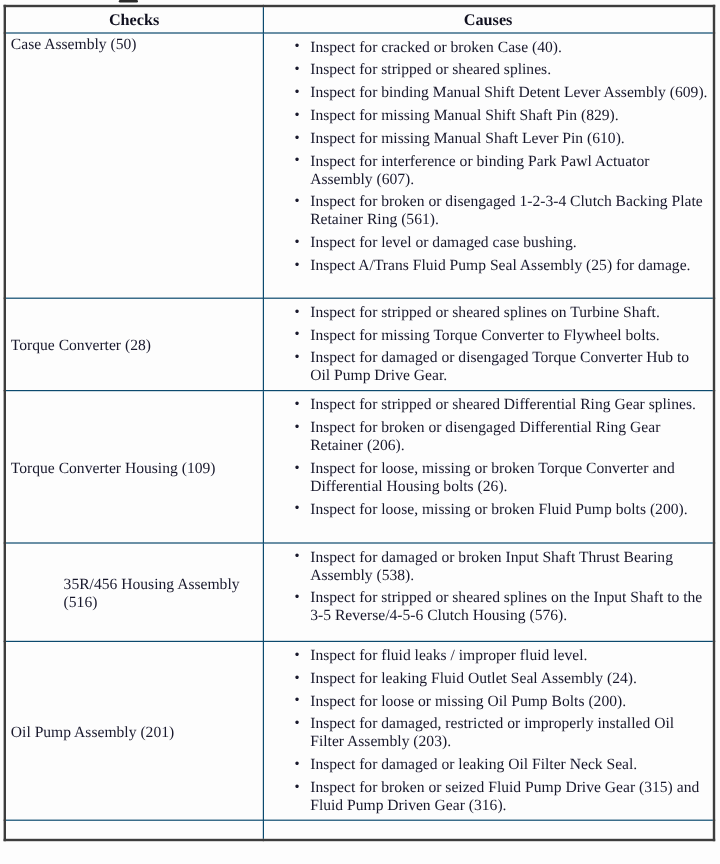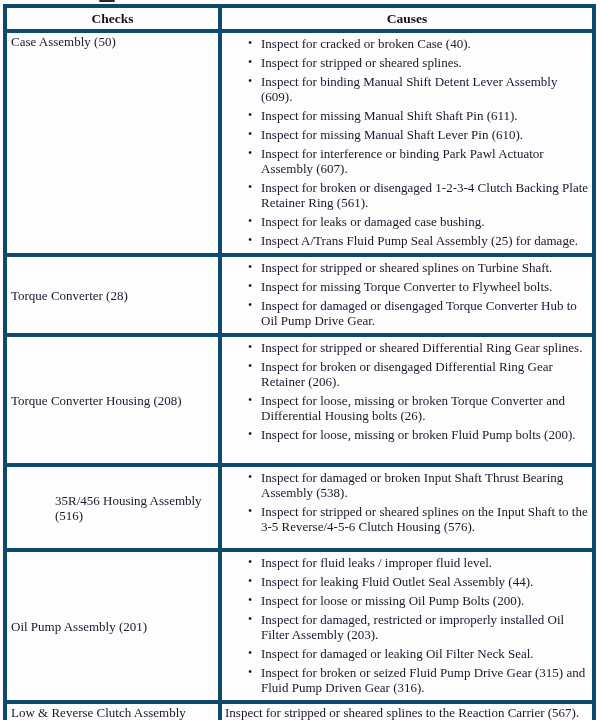--- a/index.html
+++ b/index.html
@@ -16,21 +16,21 @@
     background:#2a2a2a;border-radius:1px;
   }
   table.diag{
     position:absolute;left:3px;top:4px;
     width:593px;
     border-collapse:collapse;
     table-layout:fixed;
     border:2px solid #3d3d3d;
     background:#fdfdfd;
   }
-  th,td{border:4px solid #0c4a6e;}
+  th,td{border:1px solid #0c4a6e;}
   th.hdr{
     font-size:13.5px;font-weight:bold;
     text-align:center;vertical-align:middle;
     height:21px;padding:0;
     color:#10101f;
   }
   td{font-size:13px;line-height:15px;padding:0;vertical-align:top;}
   td.check-cell{padding:1px 4px 1px 4px;}
   td.check-cell.v-mid{vertical-align:middle;}
   ul.causes{
@@ -71,37 +71,37 @@
             <li>
               <span class="bullet">•</span>
               <span class="cause-text">Inspect for stripped or sheared splines.</span>
             </li>
             <li>
               <span class="bullet">•</span>
               <span class="cause-text">Inspect for binding Manual Shift Detent Lever Assembly (609).</span>
             </li>
             <li>
               <span class="bullet">•</span>
-              <span class="cause-text">Inspect for missing Manual Shift Shaft Pin (611).</span>
+              <span class="cause-text">Inspect for missing Manual Shift Shaft Pin (829).</span>
             </li>
             <li>
               <span class="bullet">•</span>
               <span class="cause-text">Inspect for missing Manual Shaft Lever Pin (610).</span>
             </li>
             <li>
               <span class="bullet">•</span>
               <span class="cause-text">Inspect for interference or binding Park Pawl Actuator Assembly (607).</span>
             </li>
             <li>
               <span class="bullet">•</span>
               <span class="cause-text">Inspect for broken or disengaged 1-2-3-4 Clutch Backing Plate Retainer Ring (561).</span>
             </li>
             <li>
               <span class="bullet">•</span>
-              <span class="cause-text">Inspect for leaks or damaged case bushing.</span>
+              <span class="cause-text">Inspect for level or damaged case bushing.</span>
             </li>
             <li>
               <span class="bullet">•</span>
               <span class="cause-text">Inspect A/Trans Fluid Pump Seal Assembly (25) for damage.</span>
             </li>
           </ul>
         </td>
       </tr>
       <tr>
         <td class="check-cell v-mid" style="height: 69px; font-family: Liberation Serif, serif;"><span>Torque Converter (28)</span></td>
@@ -116,21 +116,21 @@
               <span class="cause-text">Inspect for missing Torque Converter to Flywheel bolts.</span>
             </li>
             <li>
               <span class="bullet">•</span>
               <span class="cause-text">Inspect for damaged or disengaged Torque Converter Hub to Oil Pump Drive Gear.</span>
             </li>
           </ul>
         </td>
       </tr>
       <tr>
-        <td class="check-cell v-mid" style="height: 124px;"><span>Torque Converter Housing (208)</span></td>
+        <td class="check-cell v-mid" style="height: 124px;"><span>Torque Converter Housing (109)</span></td>
         <td>
           <ul class="causes">
             <li>
               <span class="bullet">•</span>
               <span class="cause-text">Inspect for stripped or sheared Differential Ring Gear splines.</span>
             </li>
             <li>
               <span class="bullet">•</span>
               <span class="cause-text">Inspect for broken or disengaged Differential Ring Gear Retainer (206).</span>
             </li>
@@ -163,45 +163,39 @@
       <tr>
         <td class="check-cell v-mid" style="height: 138px;"><span>Oil Pump Assembly (201)</span></td>
         <td>
           <ul class="causes">
             <li>
               <span class="bullet">•</span>
               <span class="cause-text">Inspect for fluid leaks / improper fluid level.</span>
             </li>
             <li>
               <span class="bullet">•</span>
-              <span class="cause-text">Inspect for leaking Fluid Outlet Seal Assembly (44).</span>
+              <span class="cause-text">Inspect for leaking Fluid Outlet Seal Assembly (24).</span>
             </li>
             <li>
               <span class="bullet">•</span>
               <span class="cause-text">Inspect for loose or missing Oil Pump Bolts (200).</span>
             </li>
             <li>
               <span class="bullet">•</span>
               <span class="cause-text">Inspect for damaged, restricted or improperly installed Oil Filter Assembly (203).</span>
             </li>
             <li>
               <span class="bullet">•</span>
               <span class="cause-text">Inspect for damaged or leaking Oil Filter Neck Seal.</span>
             </li>
             <li>
               <span class="bullet">•</span>
               <span class="cause-text">Inspect for broken or seized Fluid Pump Drive Gear (315) and Fluid Pump Driven Gear (316).</span>
             </li>
           </ul>
-        </td>
-      </tr>
-      <tr>
-        <td class="check-cell" style="height: 31px;"><span>Low &amp; Reverse Clutch Assembly (543)</span></td>
-        <td>
-          <div class="plain-cause">Inspect for stripped or sheared splines to the Reaction Carrier (567).</div>
         </td>
       </tr>
       <tr>
         <td class="check-cell" style="height: 13px;"></td>
         <td></td>
       </tr>
     </tbody>
 </table>
 
 </body></html>

